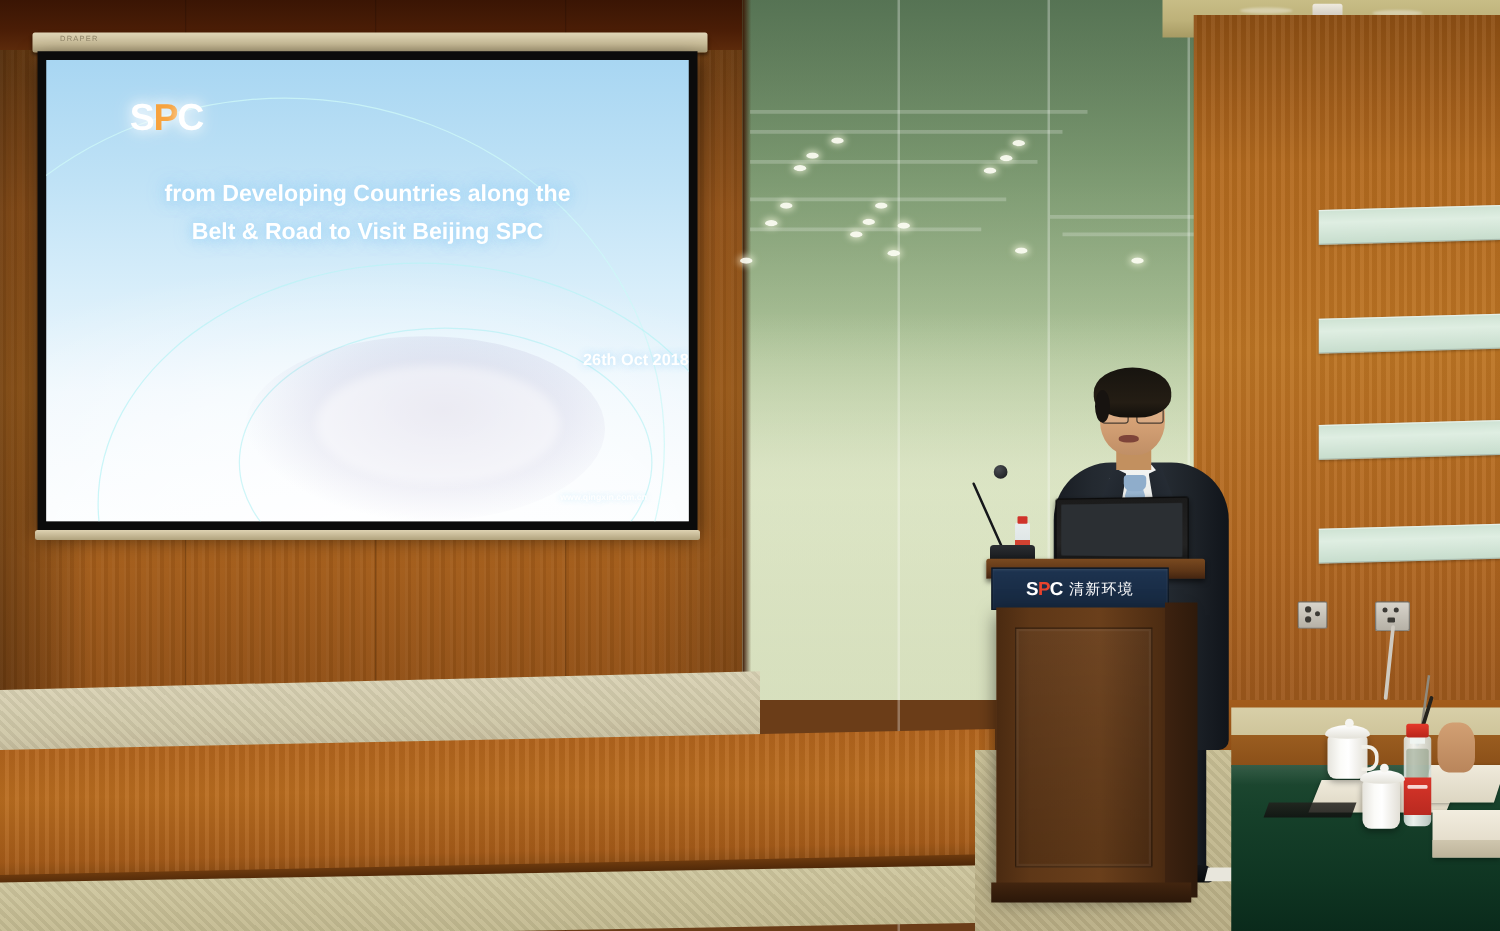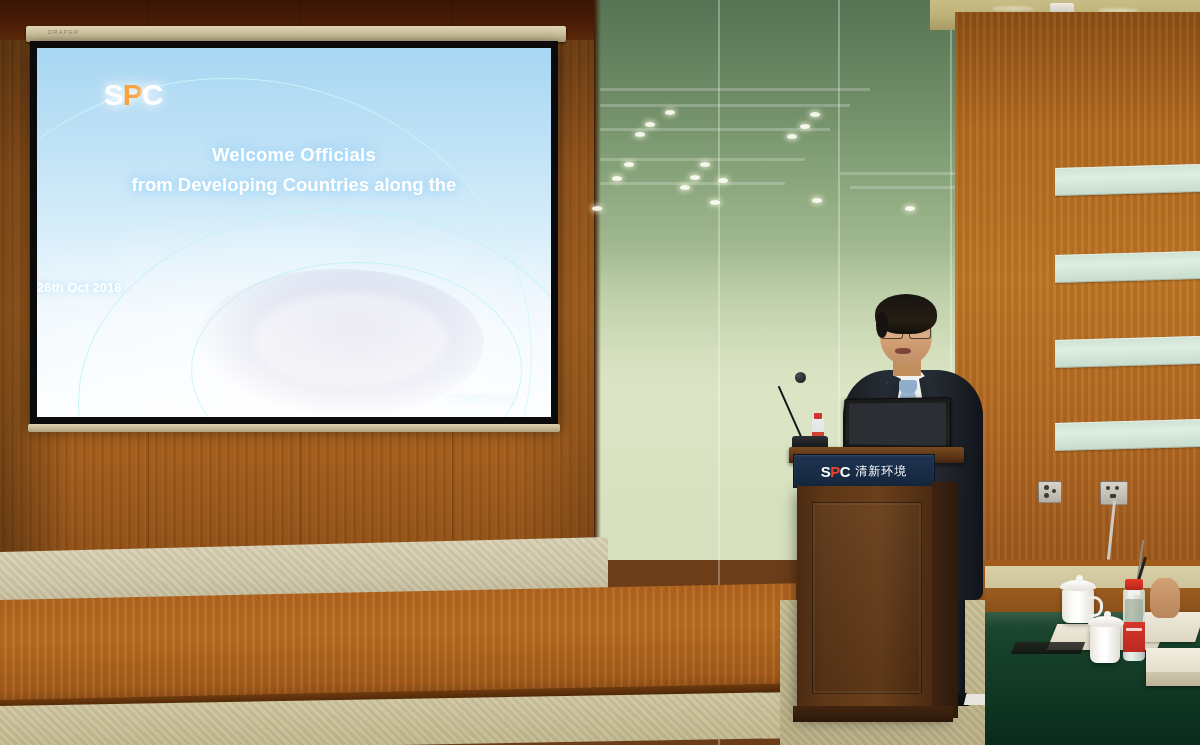--- a/index.html
+++ b/index.html
@@ -135,21 +135,21 @@
 
   .slide-title{
     position:absolute;left:0;right:0;top:25%;
     text-align:center;color:#ffffff;font-weight:bold;
     font-size:18.5px;line-height:1.62;
     text-shadow:0 0 7px rgba(160,215,250,.95),0 0 14px rgba(140,205,250,.6);
   }
   .slide-title .l1{letter-spacing:.3px;}
   .slide-date{
     position:absolute;left:0;right:0;top:63%;
-    text-align:left;color:#ffffff;font-weight:bold;font-size:13px;
+    text-align:right;color:#ffffff;font-weight:bold;font-size:13px;
     text-shadow:0 0 7px rgba(160,215,250,.9);
   }
   .slide-company{
     position:absolute;left:0;right:0;top:83%;
     text-align:center;color:rgba(255,255,255,.92);font-weight:bold;font-size:8px;
     letter-spacing:.2px;text-shadow:0 0 5px rgba(190,230,250,.85);
   }
   .slide-url{
     position:absolute;right:6.5%;bottom:4%;
     color:rgba(255,255,255,.92);font-size:7px;font-weight:bold;
@@ -463,22 +463,22 @@
     <div class="slide">
       <div class="swirl s1"></div>
       <div class="swirl s2"></div>
       <div class="swirl s3"></div>
       <div class="blob"></div>
       <div class="blob2"></div>
 
       <div class="spc-logo"><span class="s">S</span><span class="p">P</span><span class="c">C</span></div>
 
       <div class="slide-title">
-        <div class="l1">Welcome Officials</div>
         <div class="l2">from Developing Countries along the</div>
+        <div class="l3">Belt &amp; Road to Visit Beijing SPC</div>
       </div>
 
       <div class="slide-date">26th Oct 2018</div>
       <div class="slide-url">www.qingxin.com.cn</div>
     </div>
   </div>
   <div class="screen-bottombar"></div>
 
   <div class="stage-top"></div>
   <div class="stage-item2"></div>

